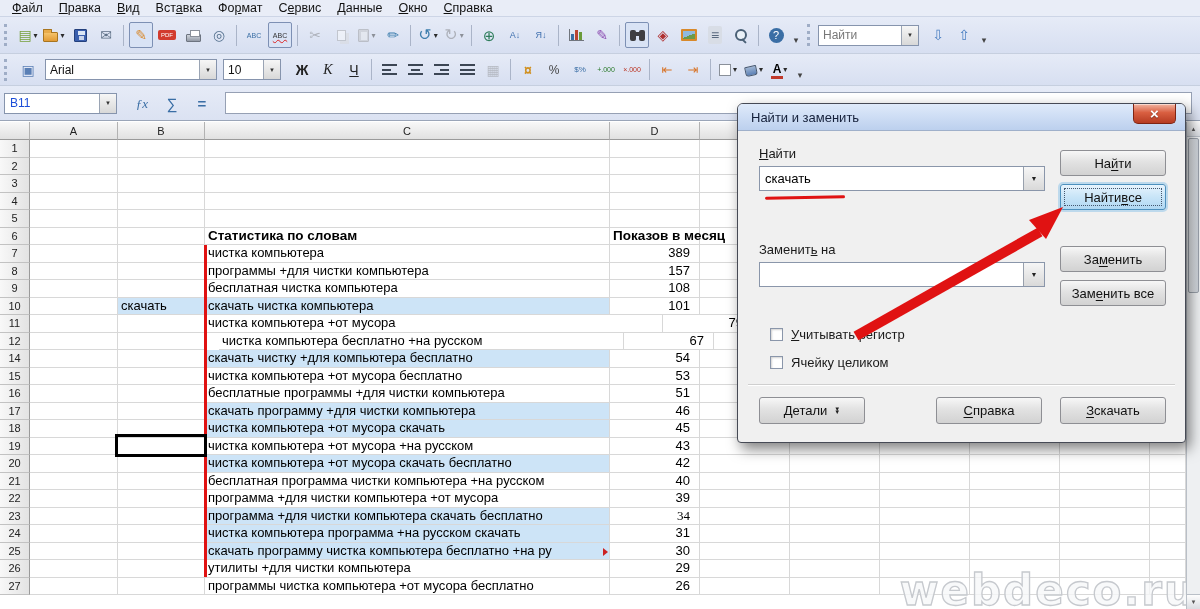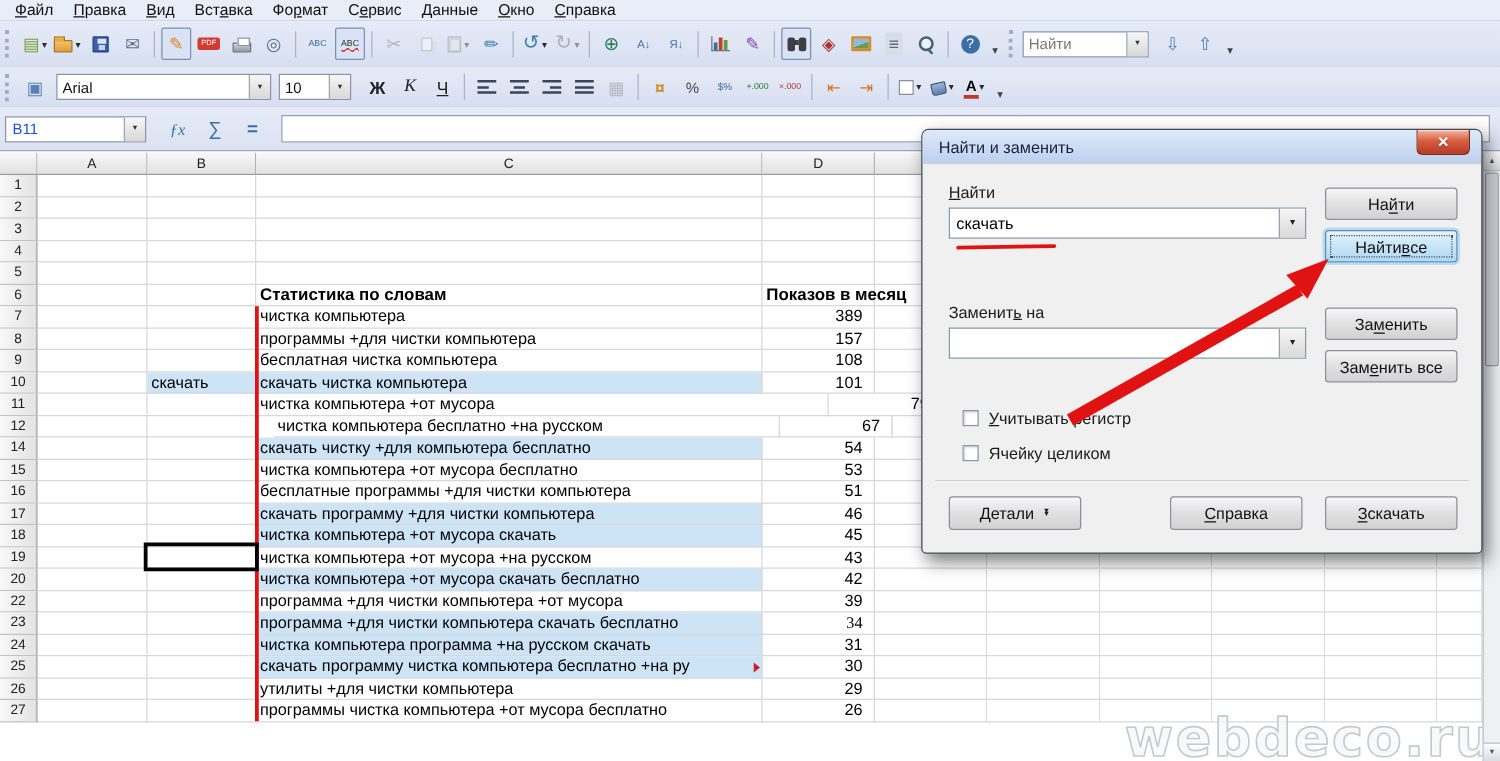--- a/index.html
+++ b/index.html
@@ -536,20 +536,28 @@
         </div>
         <div class="grow">
           <div class="grh">20</div>
           <div class="cell" style="width: 88px;"></div>
           <div class="cell" style="width: 87px;"></div>
           <div class="cell hl" style="width: 405px;">чистка компьютера +от мусора скачать бесплатно</div>
           <div class="cell num" style="width: 90px;">42</div>
           <div class="cell filler" style="width: 486px;"></div>
         </div>
         <div class="grow">
+          <div class="grh">21</div>
+          <div class="cell" style="width: 88px;"></div>
+          <div class="cell" style="width: 87px;"></div>
+          <div class="cell" style="width: 405px;">бесплатная программа чистки компьютера +на русском</div>
+          <div class="cell num" style="width: 90px;">40</div>
+          <div class="cell filler" style="width: 486px;"></div>
+        </div>
+        <div class="grow">
           <div class="grh">22</div>
           <div class="cell" style="width: 88px;"></div>
           <div class="cell" style="width: 87px;"></div>
           <div class="cell" style="width: 405px;">программа +для чистки компьютера +от мусора</div>
           <div class="cell num" style="width: 90px;">39</div>
           <div class="cell filler" style="width: 486px;"></div>
         </div>
         <div class="grow">
           <div class="grh">23</div>
           <div class="cell" style="width: 88px;"></div>

